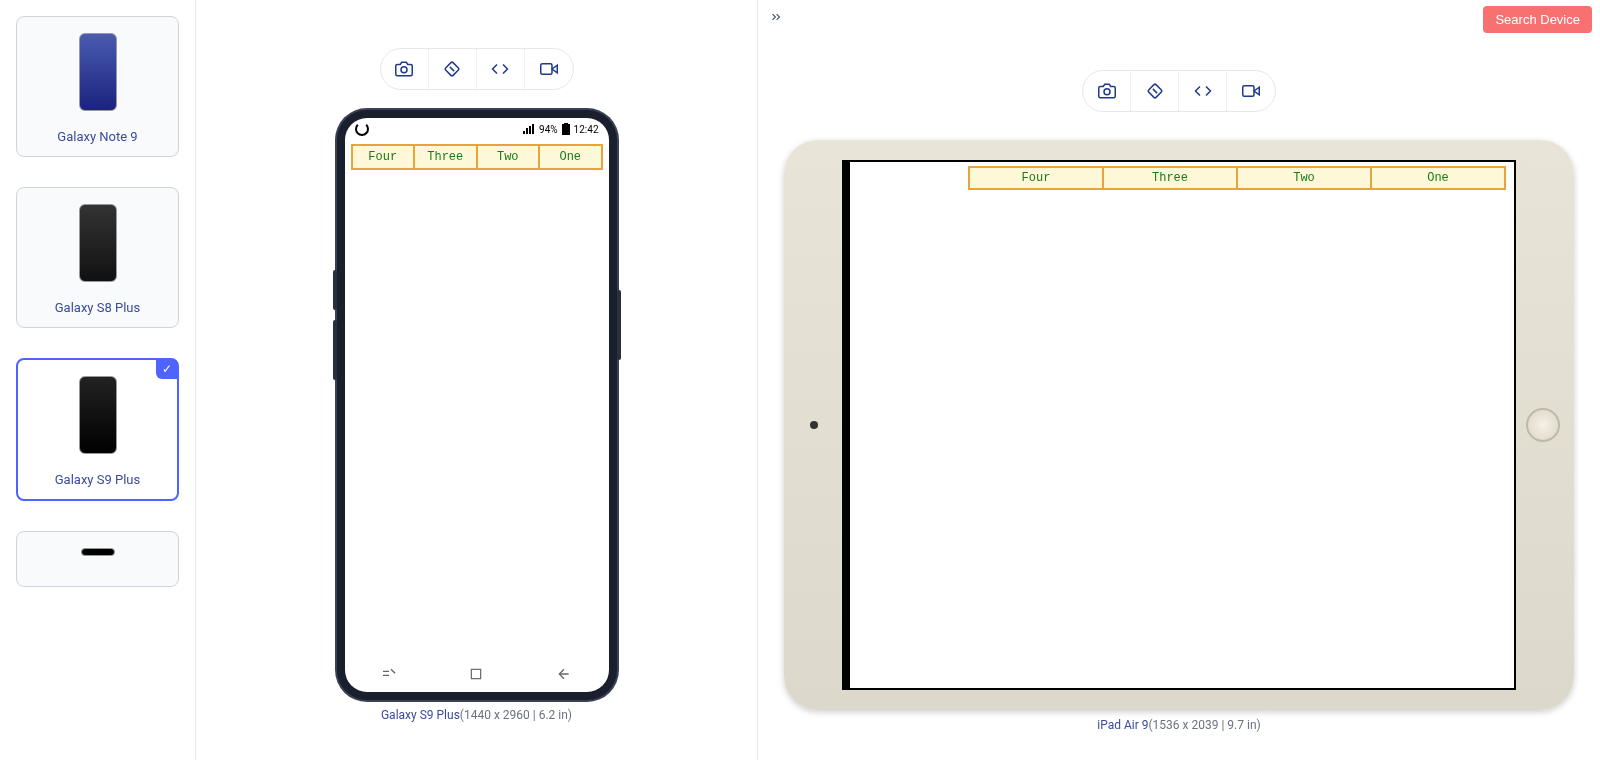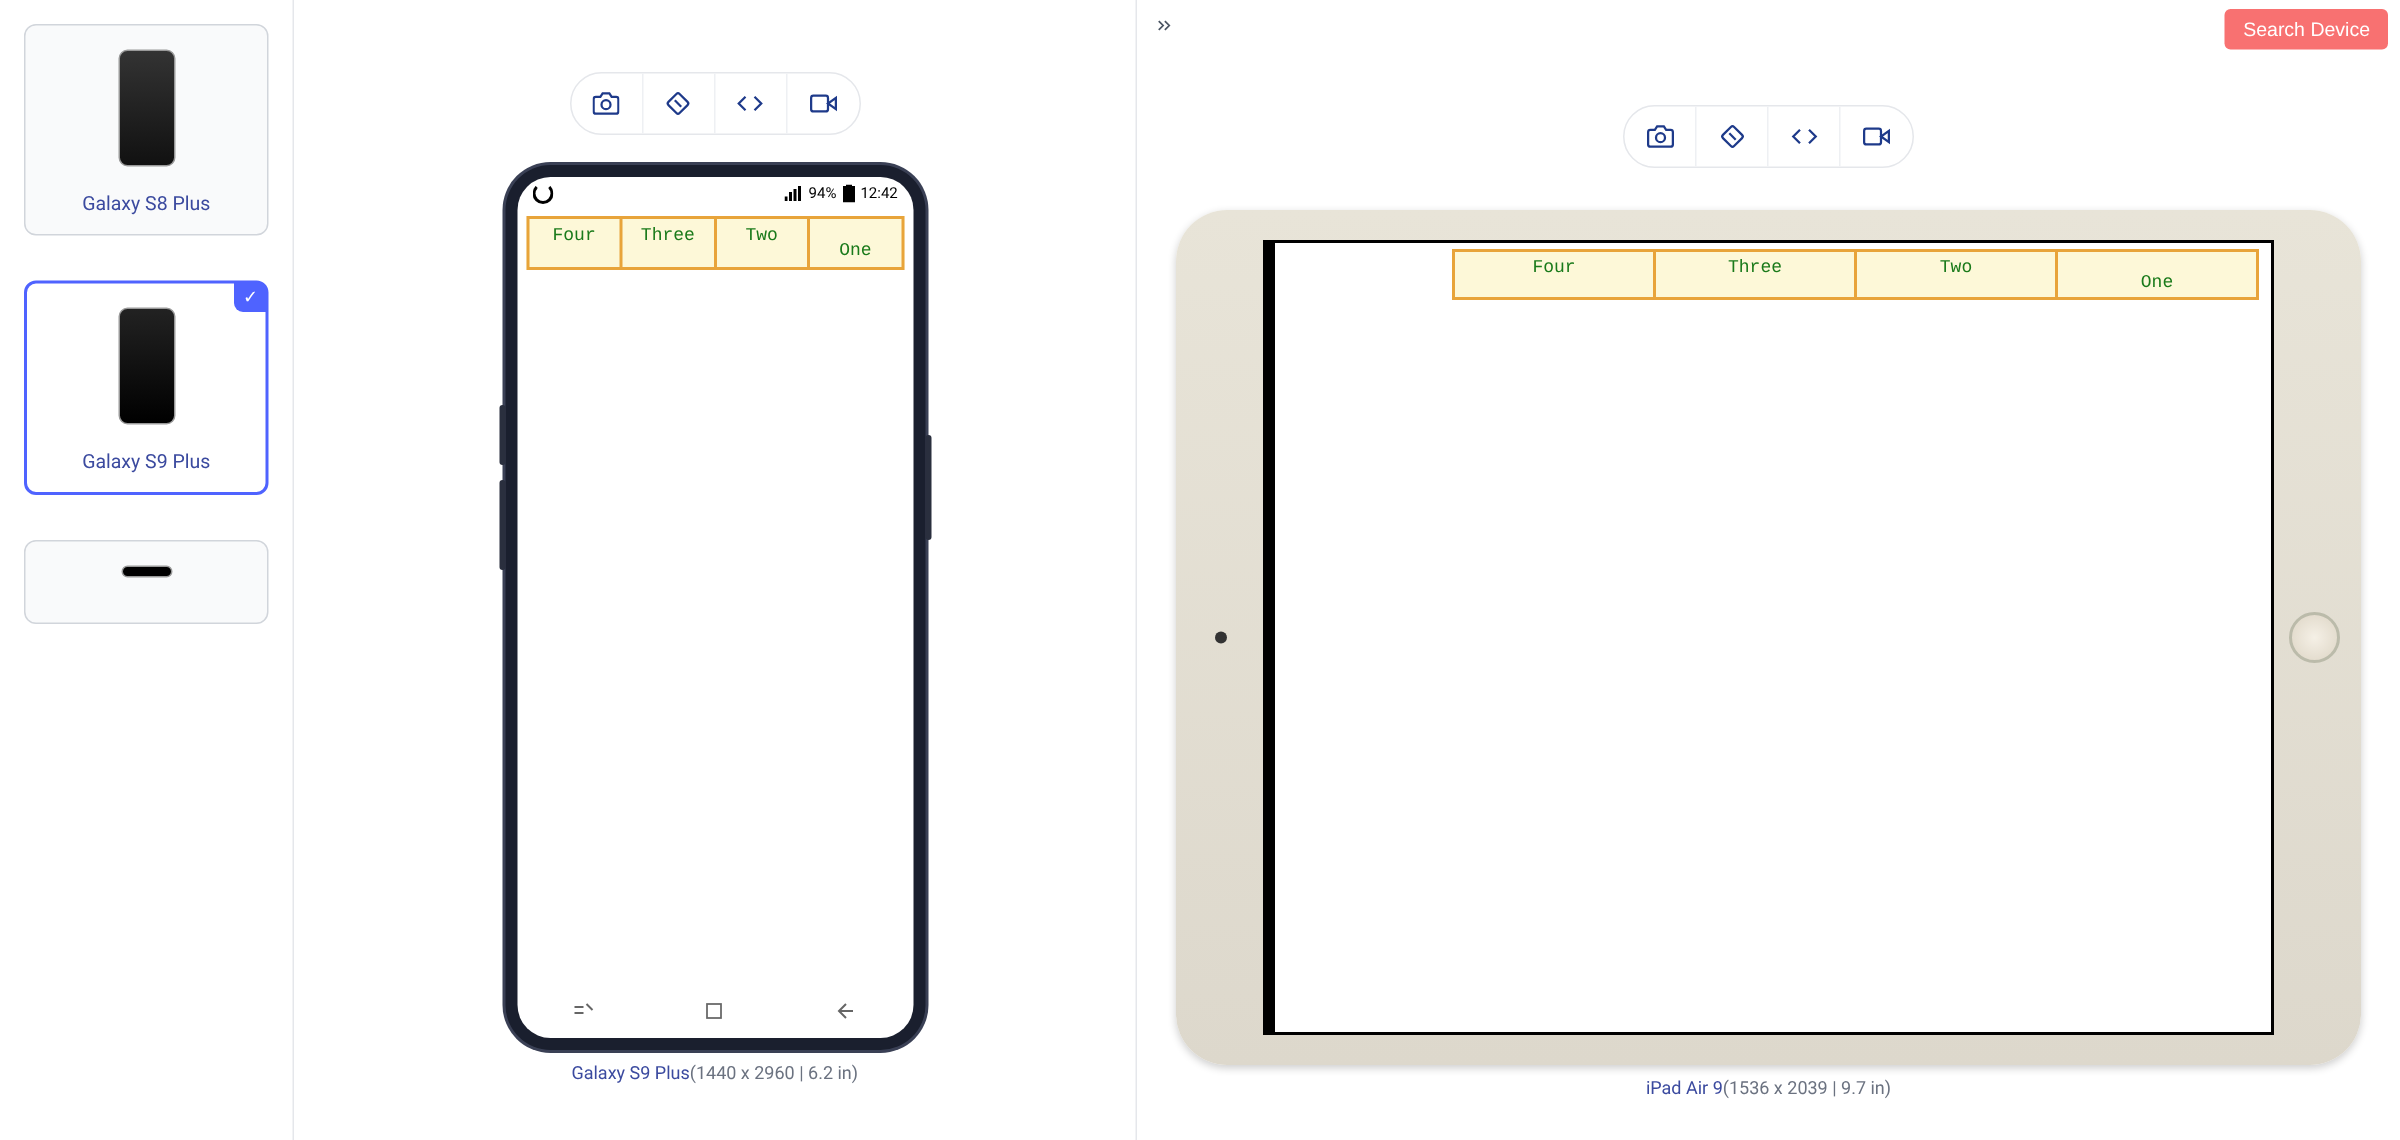--- a/index.html
+++ b/index.html
@@ -54,32 +54,38 @@
 
 .ipad-frame { width: 790px; height: 570px; background: linear-gradient(#e8e4d8,#ddd8cc); border-radius: 34px; padding: 20px 58px 20px 58px; position: relative; box-shadow: 0 2px 6px rgba(0,0,0,0.2); margin-top: 8px; }
 .ipad-screen { width: 100%; height: 100%; background: #fff; border: 2px solid #000; position: relative; overflow: hidden; }
 .ipad-screen-inner { position:absolute; left:0; top:0; right:0; bottom:0; border-left: 6px solid #000; }
 .home-btn { position: absolute; right: 14px; top: 50%; transform: translateY(-50%); width: 34px; height: 34px; border: 2px solid #bba; border-radius: 50%; background: radial-gradient(#f5f0e6,#ddd5c5); }
 .camera-dot { position: absolute; left: 26px; top: 50%; transform: translateY(-50%); width: 8px; height: 8px; background: #333; border-radius: 50%; }
 
 
 .tab-row { display: flex; margin: 4px 6px 0; border: 2px solid #e8a43a; background: #fdf8d8; }
 .tab-cell { flex: 1; text-align: center; font-family: Liberation Mono, monospace; font-size: 12px; color: #1a7a1a; padding: 4px 0; border-right: 2px solid #e8a43a; }
-.tab-cell:last-child { border-right: none; margin-top: 10px; }
+.tab-cell:last-child { border-right: none; }
 .ipad-screen .tab-row { margin: 4px 8px 0; }
 .ipad-screen .tab-cell { font-size: 12px; padding: 3px 0; }
 
 svg { display: block; }
 </style>
 </head>
 <body>
 
 <div class="sidebar">
 
   <div class="device-list">
+    <div class="device-card">
+      <div class="device-thumb">
+          <div class="phone-thumb" style="background:linear-gradient(#4a5bb0,#1a237e);"></div>
+        </div>
+      <div class="label">Galaxy Note 9</div>
+    </div>
     <div class="device-card">
       <div class="device-thumb">
           <div class="phone-thumb" style="background:linear-gradient(#333,#111);"></div>
         </div>
       <div class="label">Galaxy S8 Plus</div>
     </div>
     <div class="device-card selected">
       <div class="check">✓</div>
       <div class="device-thumb">
           <div class="phone-thumb" style="background:linear-gradient(#222,#000);"></div>

